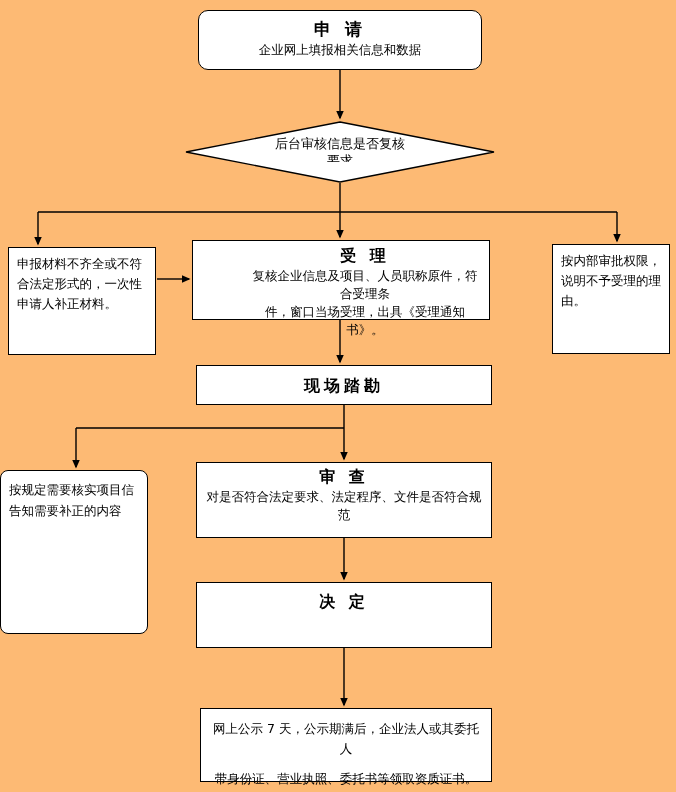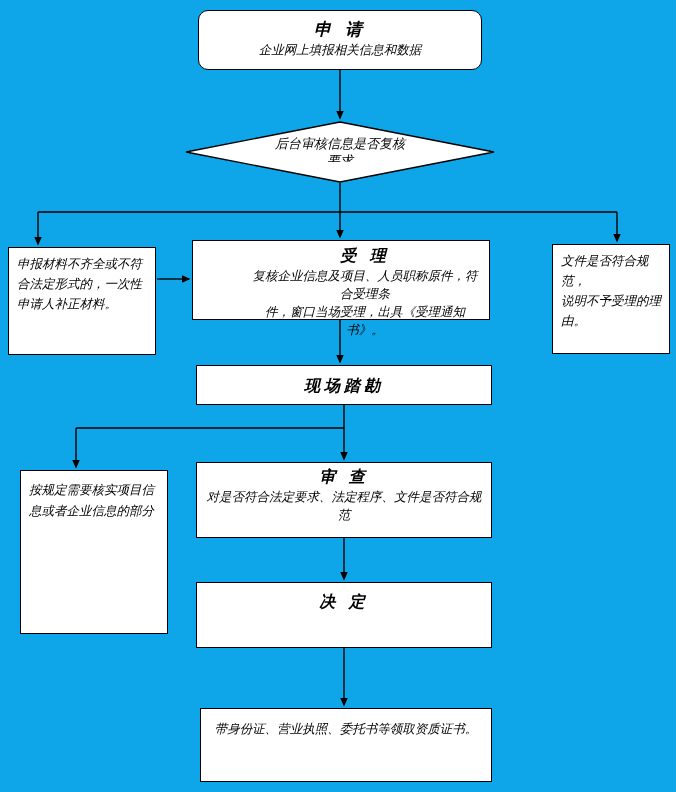--- a/index.html
+++ b/index.html
@@ -1,17 +1,17 @@
 <!DOCTYPE html>
 <html><head>
 <meta charset="utf-8">
 <style>
   html,body{margin:0;padding:0;background:#ffffff;}
   body{font-family:"DejaVu Sans","Liberation Sans",sans-serif;}
-  #canvas{position:relative;width:676px;height:792px;background:#0ea5e9;overflow:hidden;font-style:italic;}
+  #canvas{position:relative;width:676px;height:792px;background:#fdba74;overflow:hidden;}
   .node{position:absolute;box-sizing:border-box;border:1px solid #000;background:#fff;}
   .node .title{font-weight:bold;text-align:center;letter-spacing:4px;}
   .node .body{text-align:center;}
   .node .body.left{text-align:left;}
   
   #n-apply{left:198px;top:10px;width:284px;height:60px;border-radius:10px;}
   #n-apply .title{font-size:17px;line-height:24px;margin-top:6px;}
   #n-apply .body{font-size:12.5px;line-height:17px;}
   
   #n-decision{position:absolute;left:185px;top:121px;width:310px;height:62px;}
@@ -29,21 +29,21 @@
   #n-reject{left:552px;top:244px;width:118px;height:110px;}
   #n-reject .body{font-size:12.5px;line-height:20px;padding:6px 8px 0 8px;text-align:left;}
   
   #n-survey{left:196px;top:365px;width:296px;height:40px;}
   #n-survey .title{font-size:16px;line-height:40px;margin:0;}
   
   #n-review{left:196px;top:462px;width:296px;height:76px;}
   #n-review .title{font-size:16px;line-height:22px;margin-top:3px;}
   #n-review .body{font-size:12.5px;line-height:18px;padding:0 6px;}
   
-  #n-pause{left:20px;top:470px;width:148px;height:164px;}
+  #n-pause{left:0;top:470px;width:148px;height:164px;border-radius:8px;}
   #n-pause .body{font-size:12.5px;line-height:21px;padding:8px 8px 0 8px;text-align:left;}
   
   #n-determine{left:196px;top:582px;width:296px;height:66px;}
   #n-determine .title{font-size:16px;line-height:22px;margin-top:8px;}
   #n-determine .body{font-size:12.5px;line-height:18px;padding:0 6px;}
   
   #n-publicity{left:200px;top:708px;width:292px;height:74px;}
   #n-publicity .body{font-size:12.5px;line-height:20px;padding:10px 6px 0 6px;}
   #edges{position:absolute;left:0;top:0;width:676px;height:792px;pointer-events:none;}
 </style>
@@ -103,40 +103,41 @@
     <div class="body left" style="padding-top:0">申请人补正材料。</div>
   </div>
 
   <div class="node" id="n-accept">
     <div class="title">受 理</div>
     <div class="body">复核企业信息及项目、人员职称原件，符合受理条</div>
     <div class="body">件，窗口当场受理，出具《受理通知书》。</div>
   </div>
 
   <div class="node" id="n-reject">
-    <div class="body left">文件是否符合规范，</div>
+    <div class="body left">按内部审批权限，</div>
     <div class="body left" style="padding-top:0">说明不予受理的理</div>
     <div class="body left" style="padding-top:0">由。</div>
   </div>
 
   <div class="node" id="n-survey">
     <div class="title">现场踏勘</div>
   </div>
 
   <div class="node" id="n-pause">
     <div class="body left">按规定需要核实项目信</div>
-    <div class="body left" style="padding-top:0">息或者企业信息的部分</div>
+    <div class="body left" style="padding-top:0">告知需要补正的内容</div>
   </div>
 
   <div class="node" id="n-review">
     <div class="title">审 查</div>
     <div class="body">对是否符合法定要求、法定程序、文件是否符合规范</div>
   </div>
 
   <div class="node" id="n-determine">
     <div class="title">决 定</div>
   </div>
 
   <div class="node" id="n-publicity">
+    <div class="body">网上公示 7 天，公示期满后，企业法人或其委托人</div>
     <div class="body">带身份证、营业执照、委托书等领取资质证书。</div>
   </div>
 
 </div>
 
 </body></html>

